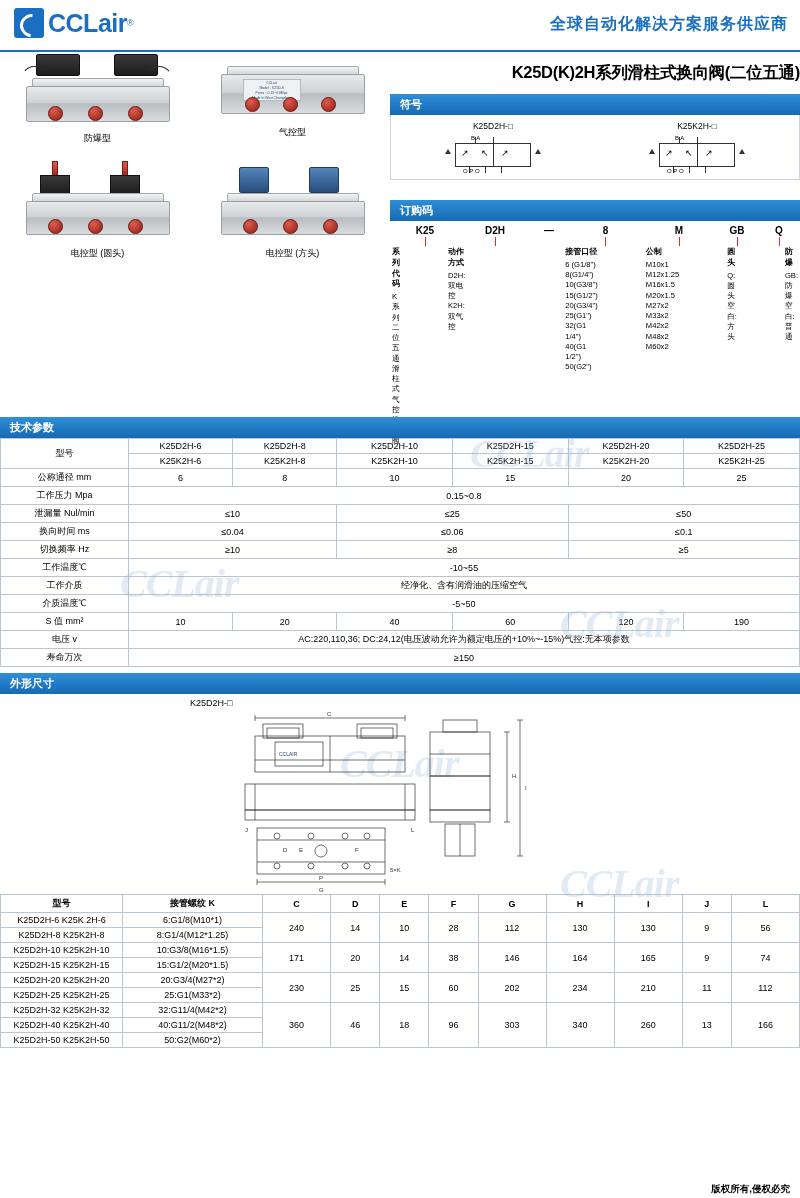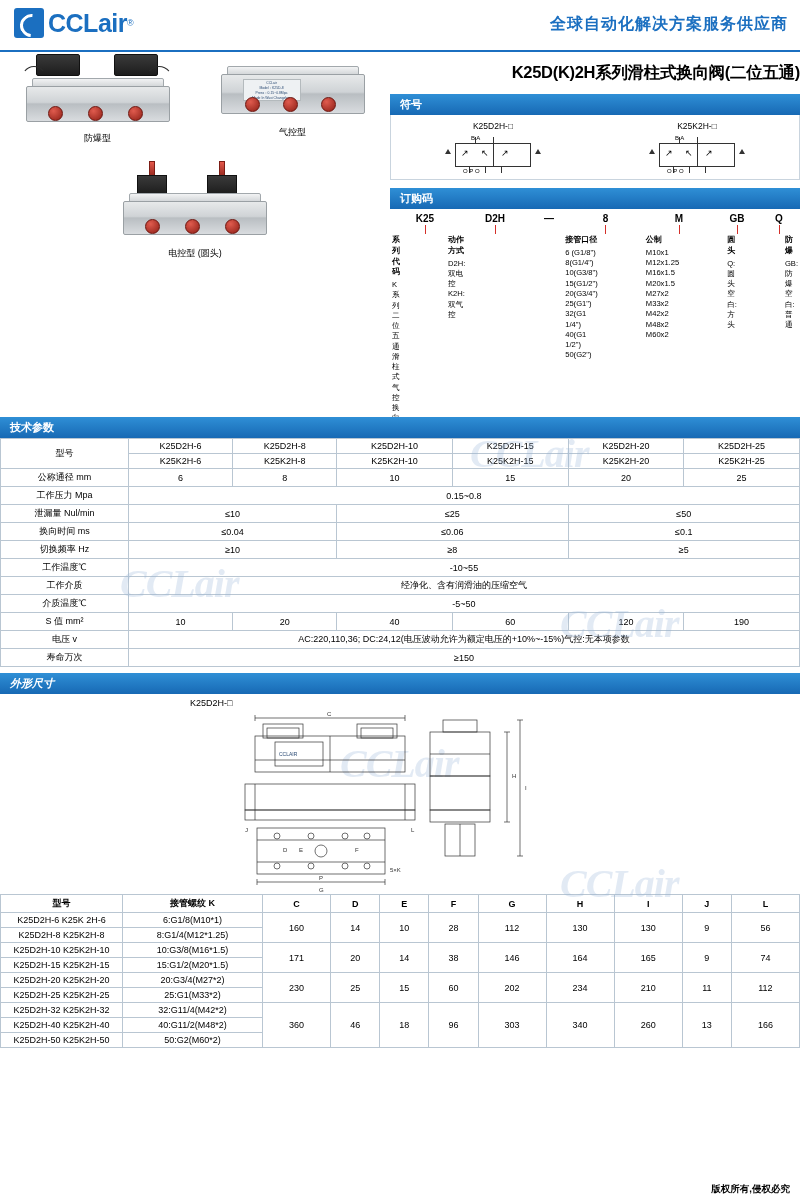--- a/index.html
+++ b/index.html
@@ -343,20 +343,32 @@
           <div class="vred" style="left:104px;top:2px;"></div>
           <div class="vcoil" style="left:22px;top:16px;width:30px;height:20px;"></div>
           <div class="vcoil" style="left:92px;top:16px;width:30px;height:20px;"></div>
           <div class="vtop" style="top:34px;"></div>
           <div class="vbody" style="top:42px;height:34px;"></div>
           <div class="port" style="left:30px;top:60px;"></div>
           <div class="port" style="left:70px;top:60px;"></div>
           <div class="port" style="left:110px;top:60px;"></div>
         </div>
         <div class="photo-cap">电控型 (圆头)</div>
+      </div>
+      <div class="photo-cell">
+        <div class="valve" style="height:86px;">
+          <div class="vcoil-blue" style="left:26px;top:8px;"></div>
+          <div class="vcoil-blue" style="left:96px;top:8px;"></div>
+          <div class="vtop" style="top:34px;"></div>
+          <div class="vbody" style="top:42px;height:34px;"></div>
+          <div class="port" style="left:30px;top:60px;"></div>
+          <div class="port" style="left:70px;top:60px;"></div>
+          <div class="port" style="left:110px;top:60px;"></div>
+        </div>
+        <div class="photo-cap">电控型 (方头)</div>
       </div>
     </div>
   </div>
 
   <div id="right-panels">
 
     <div class="bar">符号</div>
     <div class="panel-body">
       <div class="sym-wrap">
         <div class="sym-cell">
@@ -393,21 +405,21 @@
             <div class="sym-arrow" style="left:40px;top:14px;">↖</div>
             <div class="sym-arrow" style="left:60px;top:14px;">↗</div>
             <div class="sym-lbl" style="left:22px;top:33px;">O P O</div>
             <div class="sym-tri" style="left:4px;top:14px;"></div>
             <div class="sym-tri" style="right:4px;top:14px;"></div>
           </div>
         </div>
       </div>
     </div>
 
-    <div class="bar" style="margin-top:8px;">订购码</div>
+    <div class="bar" style="margin-top:20px;">订购码</div>
     <div id="order">
       <div class="order-codes">
         <div style="width:70px;">K25</div>
         <div style="width:70px;">D2H</div>
         <div style="width:38px;">—</div>
         <div style="width:75px;">8</div>
         <div style="width:72px;">M</div>
         <div style="width:44px;">GB</div>
         <div style="width:40px;">Q</div>
       </div>
@@ -560,21 +572,21 @@
     <td class="rowlabel">电压 v</td>
     <td colspan="6">AC:220,110,36; DC:24,12(电压波动允许为额定电压的+10%~-15%)气控:无本项参数</td>
   </tr>
   <tr>
     <td class="rowlabel">寿命万次</td>
     <td colspan="6">≥150</td>
   </tr>
 </tbody>
   </table>
 
-<div class="bar bar-wide" style="margin-top:6px;font-style:italic;">外形尺寸</div>
+<div class="bar bar-wide" style="margin-top:6px;">外形尺寸</div>
 
 <div id="dim-draw">
   <div class="dd-cap">K25D2H-□</div>
   <svg class="dd-svg" width="330" height="182" viewBox="0 0 330 182">
     <g fill="none" stroke="#333" stroke-width="0.7">
 
       <rect x="40" y="24" width="150" height="36"></rect>
       <rect x="48" y="12" width="40" height="14"></rect>
       <rect x="142" y="12" width="40" height="14"></rect>
       <rect x="52" y="16" width="32" height="10"></rect>
@@ -651,21 +663,21 @@
     <th>G</th>
     <th>H</th>
     <th>I</th>
     <th>J</th>
     <th>L</th>
   </tr>
 
   <tr>
     <td>K25D2H-6 K25K 2H-6</td>
     <td>6:G1/8(M10*1)</td>
-    <td rowspan="2">160</td>
+    <td rowspan="2">240</td>
     <td rowspan="2">14</td>
     <td rowspan="2">10</td>
     <td rowspan="2">28</td>
     <td rowspan="2">112</td>
     <td rowspan="2">130</td>
     <td rowspan="2">130</td>
     <td rowspan="2">9</td>
     <td rowspan="2">56</td>
   </tr>
   <tr>

